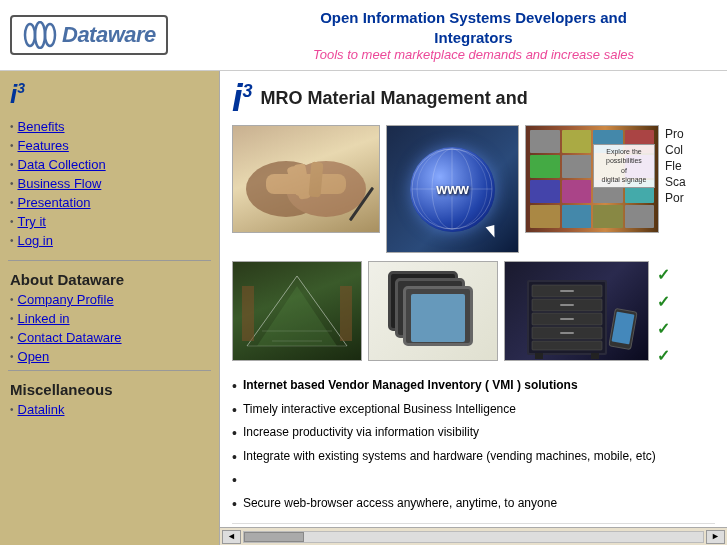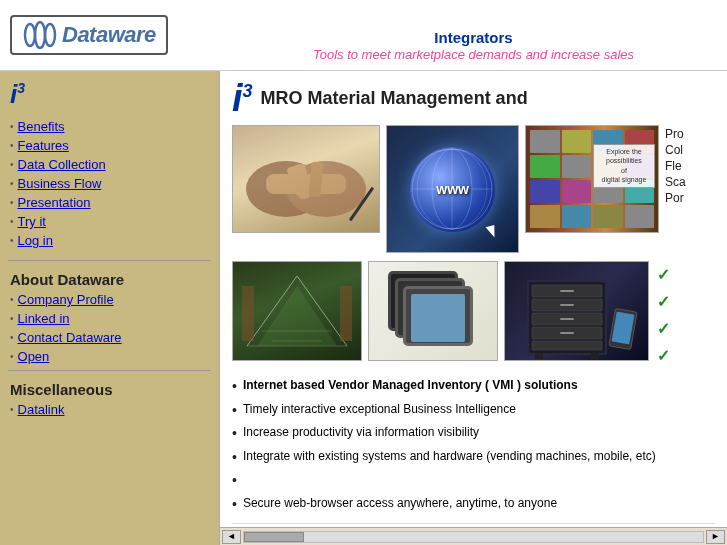--- a/index.html
+++ b/index.html
@@ -68,21 +68,21 @@
             <ellipse cx="8" cy="14" rx="5" ry="11" fill="none" stroke="#4a6fa5" stroke-width="2.5"></ellipse>
             <ellipse cx="18" cy="14" rx="5" ry="13" fill="none" stroke="#4a6fa5" stroke-width="2.5"></ellipse>
             <ellipse cx="28" cy="14" rx="5" ry="11" fill="none" stroke="#4a6fa5" stroke-width="2.5"></ellipse>
           </svg>
         </div>
         <span id="logo-text" style="font-size:22px;font-weight:bold;color:#4a6fa5;font-style:italic;">Dataware</span>
       </div>
     </div>
     <div id="header-right">
       <div id="header-title">
-        <br><span>Integrators</span>
+        <span>Open Information Systems Developers and</span><br><span>Integrators</span>
       </div>
       <div id="header-subtitle">Tools to meet marketplace demands and increase sales</div>
     </div>
   </div>
 
   <div id="main">
 
     <div id="sidebar">
       <div id="i3-badge">
         <span>i</span><sup>3</sup>

